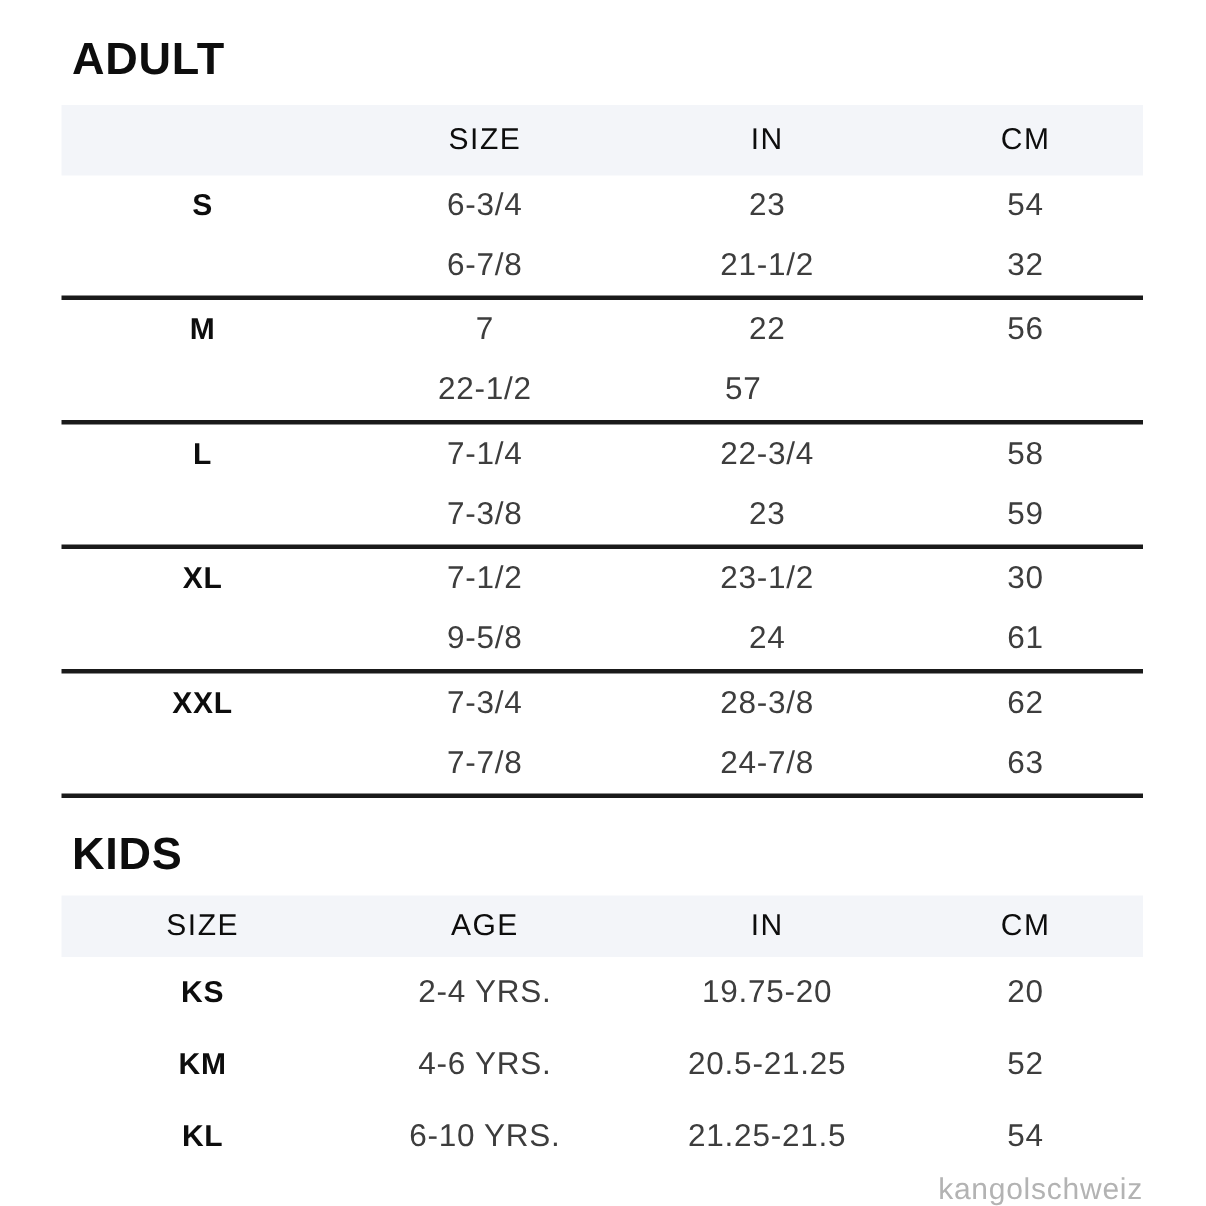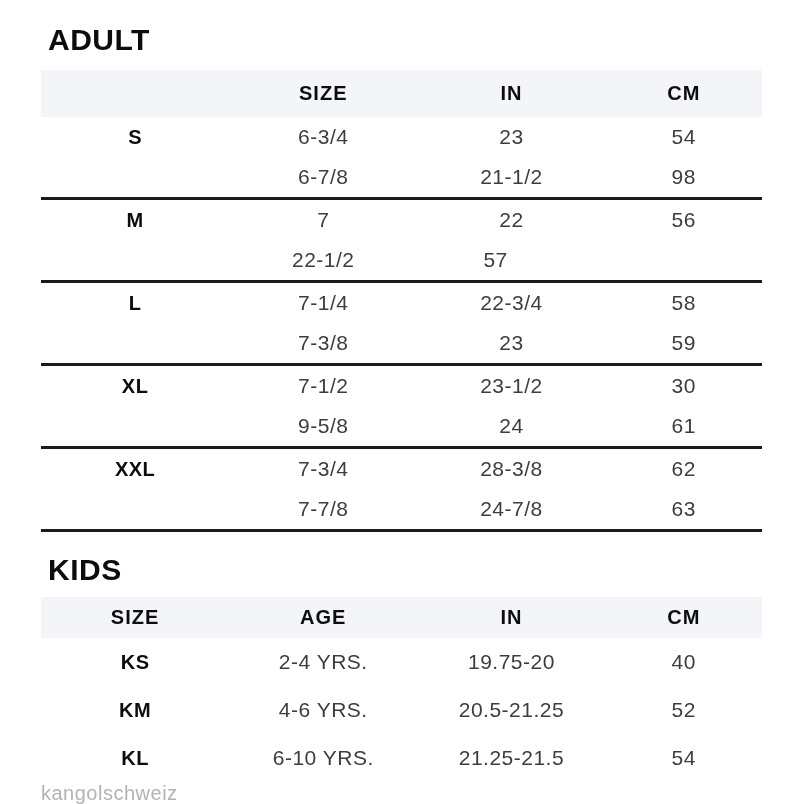--- a/index.html
+++ b/index.html
@@ -8,27 +8,27 @@
   .section-title{font-size:30px;font-weight:800;color:var(--label-text);margin:0 0 0 7px;
     line-height:32px;letter-spacing:.5px;}
   .section-title.kids{margin-top:22px;}
   .table{margin-top:14px;width:100%;}
   .table.kids{margin-top:11px;}
   .row{display:flex;width:100%;}
   .c{box-sizing:border-box;display:flex;align-items:center;justify-content:center;text-align:center;}
   .c1{width:26.1%;}.c2{width:26.1%;}.c3{width:26.1%;}.c4{width:21.7%;}
   .header-row{height:47px;background:var(--header-bg);}
   .table.kids .header-row{height:41px;}
-  .h{font-weight:700;font-size:20px;letter-spacing:1px;color:var(--label-text);}
+  .h{font-weight:400;font-size:20px;letter-spacing:1px;color:var(--label-text);}
   .table.adult .data-row{height:40px;}
   .table.kids .data-row{height:48px;}
   .group{border-bottom:3px solid var(--rule);}
   .d{font-size:21px;color:var(--data-text);letter-spacing:.5px;}
   .lbl{font-weight:800;font-size:20px;color:var(--label-text);letter-spacing:.5px;}
-  .watermark{text-align:left;color:var(--watermark);font-size:20px;line-height:22px;letter-spacing:.5px;}
+  .watermark{text-align:right;color:var(--watermark);font-size:20px;line-height:22px;letter-spacing:.5px;}
 </style>
 </head>
 <body>
 
 <div class="page">
 
   <h1 class="section-title">ADULT</h1>
 
   <div class="table adult">
     <div class="row header-row">
@@ -42,21 +42,21 @@
       <div class="row data-row">
         <div class="c c1 lbl">S</div>
         <div class="c c2 d">6-3/4</div>
         <div class="c c3 d">23</div>
         <div class="c c4 d">54</div>
       </div>
       <div class="row data-row">
         <div class="c c1"></div>
         <div class="c c2 d">6-7/8</div>
         <div class="c c3 d">21-1/2</div>
-        <div class="c c4 d">98</div>
+        <div class="c c4 d">32</div>
       </div>
     </div>
 
     <div class="group">
       <div class="row data-row">
         <div class="c c1 lbl">M</div>
         <div class="c c2 d">7</div>
         <div class="c c3 d">22</div>
         <div class="c c4 d">56</div>
       </div>
@@ -120,21 +120,21 @@
       <div class="c c1 h">SIZE</div>
       <div class="c c2 h">AGE</div>
       <div class="c c3 h">IN</div>
       <div class="c c4 h">CM</div>
     </div>
 
     <div class="row data-row">
       <div class="c c1 lbl">KS</div>
       <div class="c c2 d">2-4 YRS.</div>
       <div class="c c3 d">19.75-20</div>
-      <div class="c c4 d">40</div>
+      <div class="c c4 d">20</div>
     </div>
     <div class="row data-row">
       <div class="c c1 lbl">KM</div>
       <div class="c c2 d">4-6 YRS.</div>
       <div class="c c3 d">20.5-21.25</div>
       <div class="c c4 d">52</div>
     </div>
     <div class="row data-row">
       <div class="c c1 lbl">KL</div>
       <div class="c c2 d">6-10 YRS.</div>

